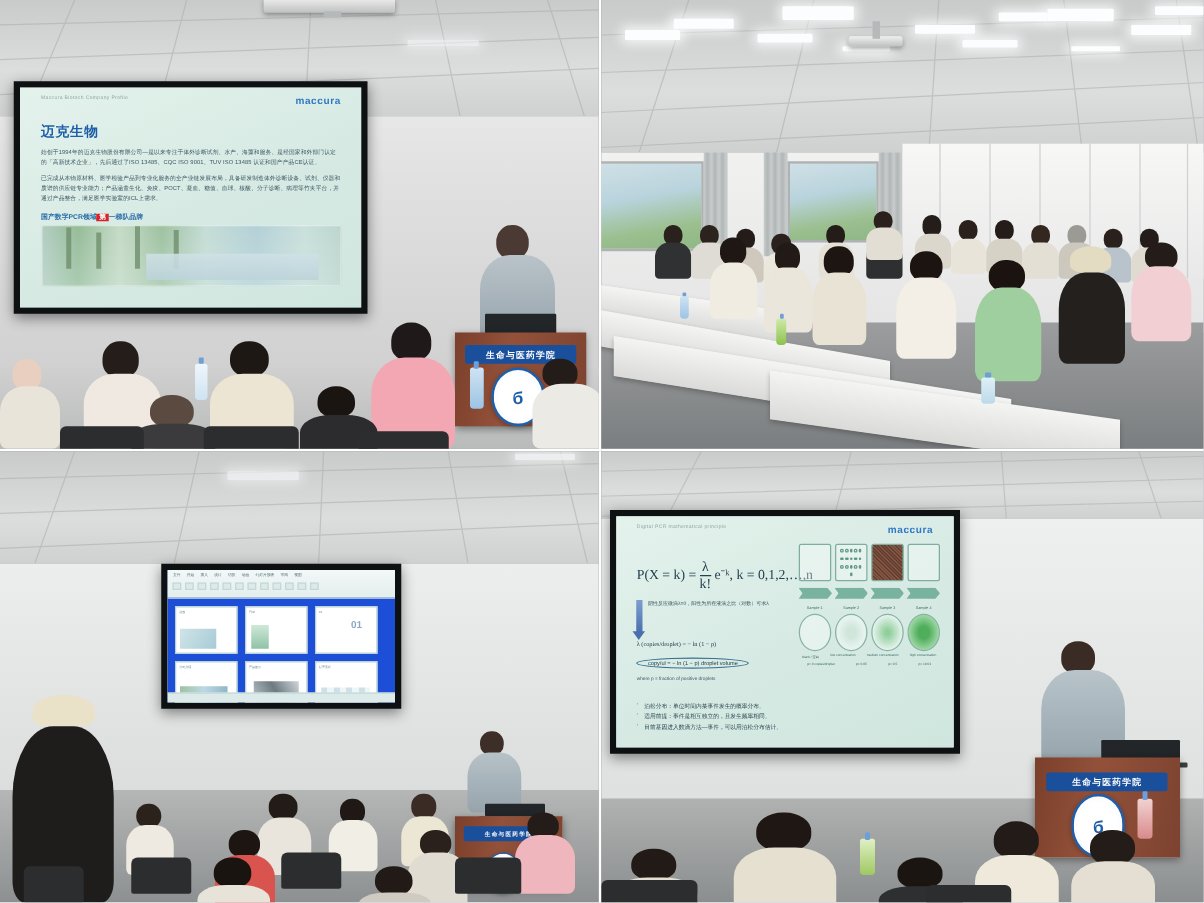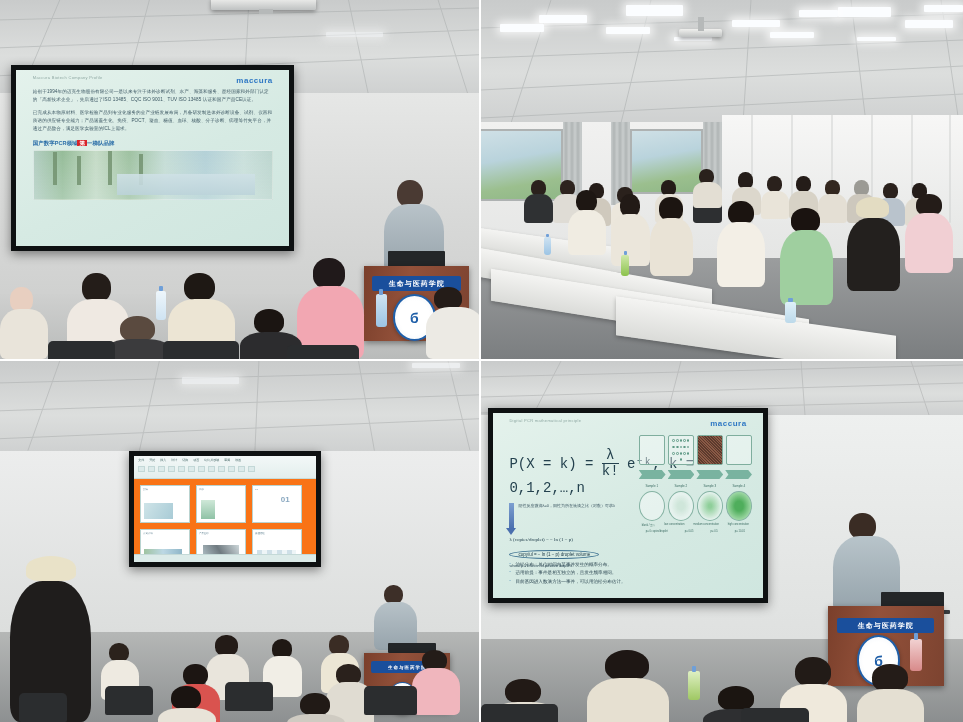--- a/index.html
+++ b/index.html
@@ -97,22 +97,22 @@
   .photostrip:after{
     content:""; position:absolute; left:35%; bottom:8%;
     width:58%; height:45%;
     background:linear-gradient(#cfe1e6,#bcd3da);
     opacity:.88;
   }
   .tree{ position:absolute; bottom:28%; width:4px; background:#6f8f6c; opacity:.8; }
 
   
   .formula{
-    font-family:Liberation Mono, monospace;
-    font-size:14px; color:#24414e; filter:blur(.3px);
+    font-family:Liberation Serif, serif;
+    font-size:11px; color:#24414e; filter:blur(.3px);
     margin-top:9%;
   }
   .formula .frac{ display:inline-block; text-align:center; vertical-align:middle; }
   .formula .frac .num{ display:block; border-bottom:1px solid #24414e; line-height:1.1; }
   .formula .frac .den{ display:block; line-height:1.1; }
   .arrow-note{
     margin-top:7px; display:flex; gap:4px; align-items:flex-start;
   }
   .bigarrow{
     width:5px; height:26px;
@@ -167,21 +167,21 @@
     flex:1; aspect-ratio:1/1.15; border-radius:50%; border:.8px solid #86b3a4;
     background:rgba(255,255,255,.4);
   }
   .dg-circ.c2{ background:radial-gradient(#cfe6da 20%,rgba(255,255,255,.4) 60%); }
   .dg-circ.c3{ background:radial-gradient(#8fcf9a 10%,rgba(255,255,255,.4) 70%); }
   .dg-circ.c4{ background:radial-gradient(#4fae5c 25%,#9ed7a4 70%); }
   .dg-cap{ display:flex; gap:3px; margin-top:2px; font-size:2.6px;
            color:#3a6a61; text-align:center; justify-content:space-around; }
 
   
-  .ppt{ position:absolute; inset:0; background:#f97316; }
+  .ppt{ position:absolute; inset:0; background:#1d4ed8; }
   .ppt-ribbon{
     height:22%; background:linear-gradient(#f3f8f8,#e3eeed);
     border-bottom:1px solid #c7dbd8; position:relative;
   }
   .ppt-tabs{ display:flex; gap:5px; padding:2px 4px; }
   .ppt-tab{ font-size:3px; color:#4b6c6b; filter:blur(.35px); }
   .ppt-tools{ display:flex; gap:3px; padding:2px 4px; flex-wrap:wrap; }
   .ppt-tool{ width:7px; height:6px; background:#dceaea; border:.4px solid #c3d8d7; }
   .ppt-grid{
     display:grid; grid-template-columns:repeat(3,1fr); gap:6px;
@@ -264,20 +264,21 @@
     </div>
 
     <div class="wall" style="top:26%;height:58%"></div>
     <div class="floor" style="height:18%;background:linear-gradient(#cfd0cf,#b9bbba)"></div>
 
     <div class="screen-frame" style="left:2.4%;top:18%;width:59%;height:52%;">
       <div class="screen">
         <div class="slide">
           <div class="slide-topline">Maccura Biotech Company Profile</div>
           <div class="brand">maccura</div>
+          <div class="slide-title">迈克生物</div>
           <div class="slide-para">始创于1994年的迈克生物股份有限公司—是以来专注于体外诊断试剂、水产、海藻和服务、是经国家和外部门认定的「高新技术企业」，先后通过了ISO 13485、CQC ISO 9001、TUV ISO 13485 认证和国产产品CE认证。</div>
           <div class="slide-para">已完成从本物原材料、医学检验产品到专业化服务的全产业链发展布局，具备研发制造体外诊断设备、试剂、仪器和质谱的供应链专业能力；产品涵盖生化、免疫、POCT、凝血、糖值、血球、核酸、分子诊断、病理等竹夹平台，并通过产品整合，满足医学实验室的ICL上需求。</div>
           <div class="slide-sub">
             <span>国产数字PCR领域</span><span class="hl">第</span><span>一梯队品牌</span>
           </div>
           <div class="photostrip">
             <div class="tree" style="left:8%;height:70%"></div>
             <div class="tree" style="left:18%;height:62%"></div>
             <div class="tree" style="left:31%;height:74%"></div>
             <div class="tree" style="left:44%;height:66%"></div>

